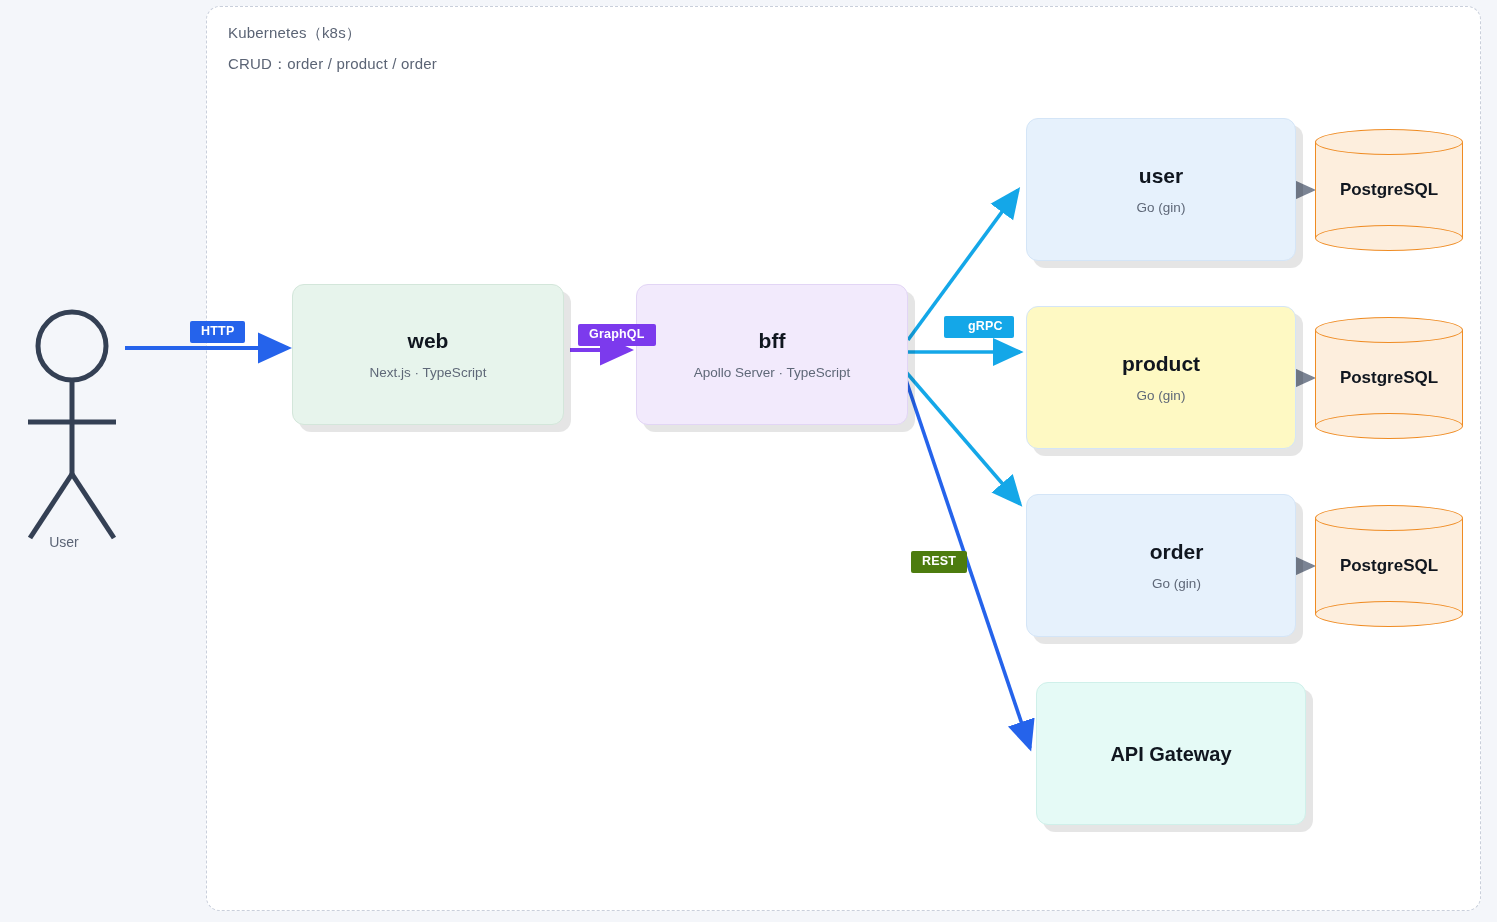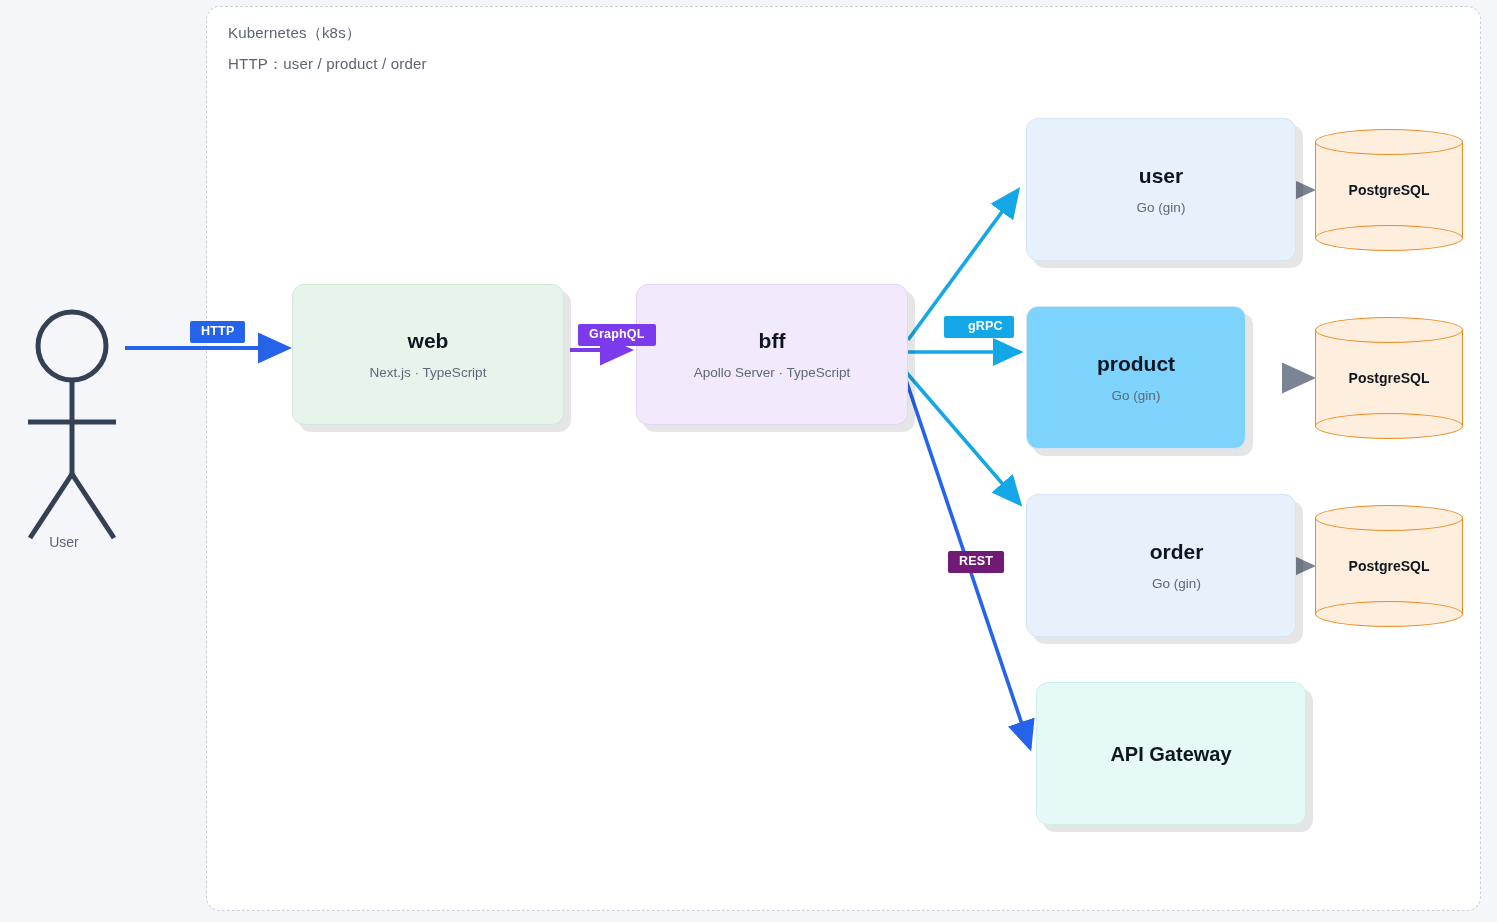--- a/index.html
+++ b/index.html
@@ -33,64 +33,64 @@
   
   .node{position:absolute;box-sizing:border-box;border-radius:12px;
         display:flex;flex-direction:column;align-items:center;justify-content:center;
         box-shadow:7px 7px 0 0 rgba(0,0,0,0.10);}
   .node .title{font-size:21px;font-weight:bold;color:#10161f;line-height:1.1;}
   .node .sub{font-size:13.5px;color:#5f6878;margin-top:13px;}
 
   .n-web{left:292px;top:284px;width:272px;height:141px;background:#e7f4ec;border:1px solid #d3e6da;}
   .n-bff{left:636px;top:284px;width:272px;height:141px;background:#f2eafc;border:1px solid #e2d5f5;}
   .n-user{left:1026px;top:118px;width:270px;height:143px;background:#e6f1fc;border:1px solid #d4e5f7;}
-  .n-product{left:1026px;top:306px;width:220px;height:143px;background:#7dd3fc;border:1px solid #d4e5f7;}
+  .n-product{left:1026px;top:306px;width:270px;height:143px;background:#fef9c3;border:1px solid #d4e5f7;}
   .n-order{left:1026px;top:494px;width:270px;height:143px;background:#e6f1fc;border:1px solid #d4e5f7;padding-left:31px;}
   .n-apigw{left:1036px;top:682px;width:270px;height:143px;background:#e5faf6;border:1px solid #cff0ea;}
   .n-apigw .title{font-size:20px;}
 
   
   .db{position:absolute;width:148px;height:120px;}
   .db .body{position:absolute;left:0;top:12px;width:148px;height:96px;
             background:#fdeedd;border-left:1.6px solid #ef8b22;border-right:1.6px solid #ef8b22;
             box-sizing:border-box;}
   .db .cap,.db .bot{position:absolute;left:0;width:148px;height:26px;box-sizing:border-box;
             border:1.6px solid #ef8b22;border-radius:50%;}
   .db .cap{top:-1px;background:#fdeedd;}
   .db .bot{top:95px;background:#fdeedd;}
   .db .shadow{position:absolute;left:6px;top:16px;width:148px;height:96px;background:rgba(0,0,0,0.07);border-radius:8px;z-index:-1;}
   .db .label{position:absolute;left:0;top:0;width:148px;height:120px;
              display:flex;align-items:center;justify-content:center;
-             font-size:14px;font-weight:bold;color:#10161f;z-index:3;}
+             font-size:17px;font-weight:bold;color:#10161f;z-index:3;}
   .db-user{left:1315px;top:130px;}
   .db-product{left:1315px;top:318px;}
   .db-order{left:1315px;top:506px;}
 
   
   .actor{position:absolute;left:18px;top:306px;width:110px;height:250px;}
   .actor-label{position:absolute;left:0;top:534px;width:128px;text-align:center;
                font-size:14px;color:#5b6475;}
 
   
   .pill{position:absolute;border-radius:2px;color:#fff;font-size:12.5px;font-weight:bold;
         padding:4px 11px 5px 11px;line-height:1;white-space:nowrap;
         display:flex;align-items:center;justify-content:center;letter-spacing:.2px;}
   .p-http{left:190px;top:321px;background:#2563eb;}
   .p-graphql{left:578px;top:324px;background:#7c3aed;}
   .p-grpc{left:944px;top:316px;background:#14a7e8;padding-left:24px;}
-  .p-rest{left:948px;top:551px;background:#701a75;}
+  .p-rest{left:911px;top:551px;background:#4d7c0f;}
 </style>
 </head>
 <body>
 
 <div id="stage">
 
   <div class="cluster"></div>
   <div class="cluster-label cl1">Kubernetes（k8s）</div>
-  <div class="cluster-label cl2">HTTP：user / product / order</div>
+  <div class="cluster-label cl2">CRUD：order / product / order</div>
 
   <svg id="edges" viewBox="0 0 1497 922">
     <defs>
       <marker id="ah-blue" markerWidth="9" markerHeight="9" refX="7.6" refY="4.5" orient="auto" markerUnits="strokeWidth">
         <path d="M0,0.6 L8.6,4.5 L0,8.4 z" fill="#2563eb"></path>
       </marker>
       <marker id="ah-purple" markerWidth="9" markerHeight="9" refX="7.6" refY="4.5" orient="auto" markerUnits="strokeWidth">
         <path d="M0,0.6 L8.6,4.5 L0,8.4 z" fill="#7c3aed"></path>
       </marker>
       <marker id="ah-cyan" markerWidth="9" markerHeight="9" refX="7.6" refY="4.5" orient="auto" markerUnits="strokeWidth">

